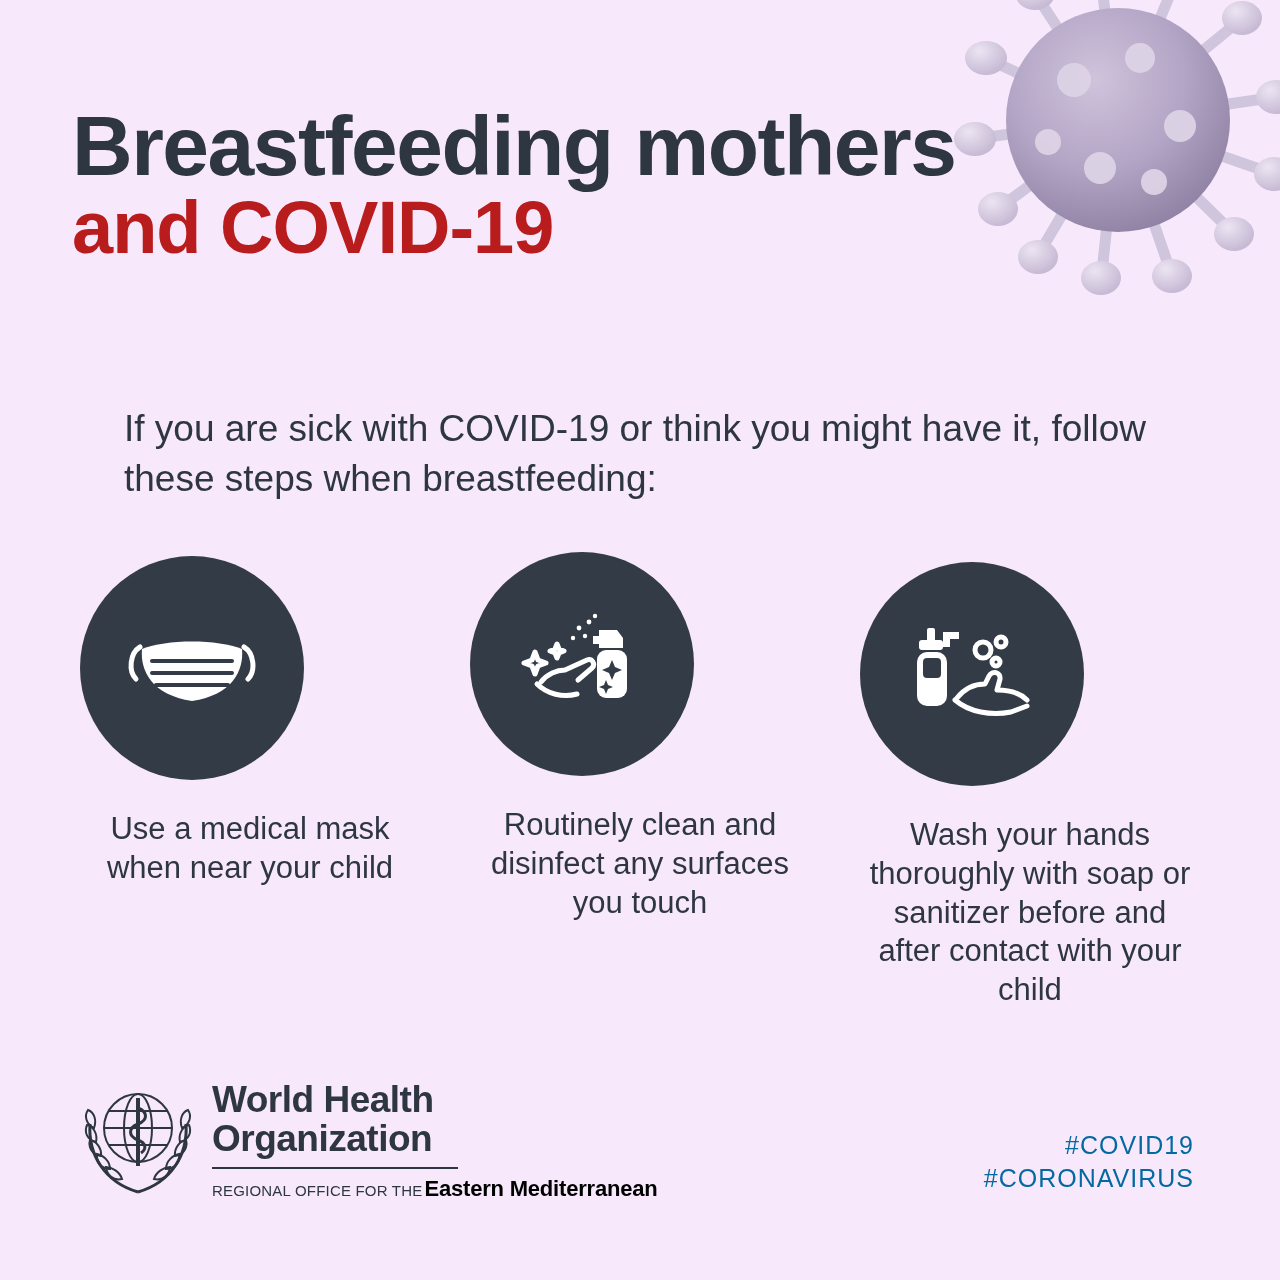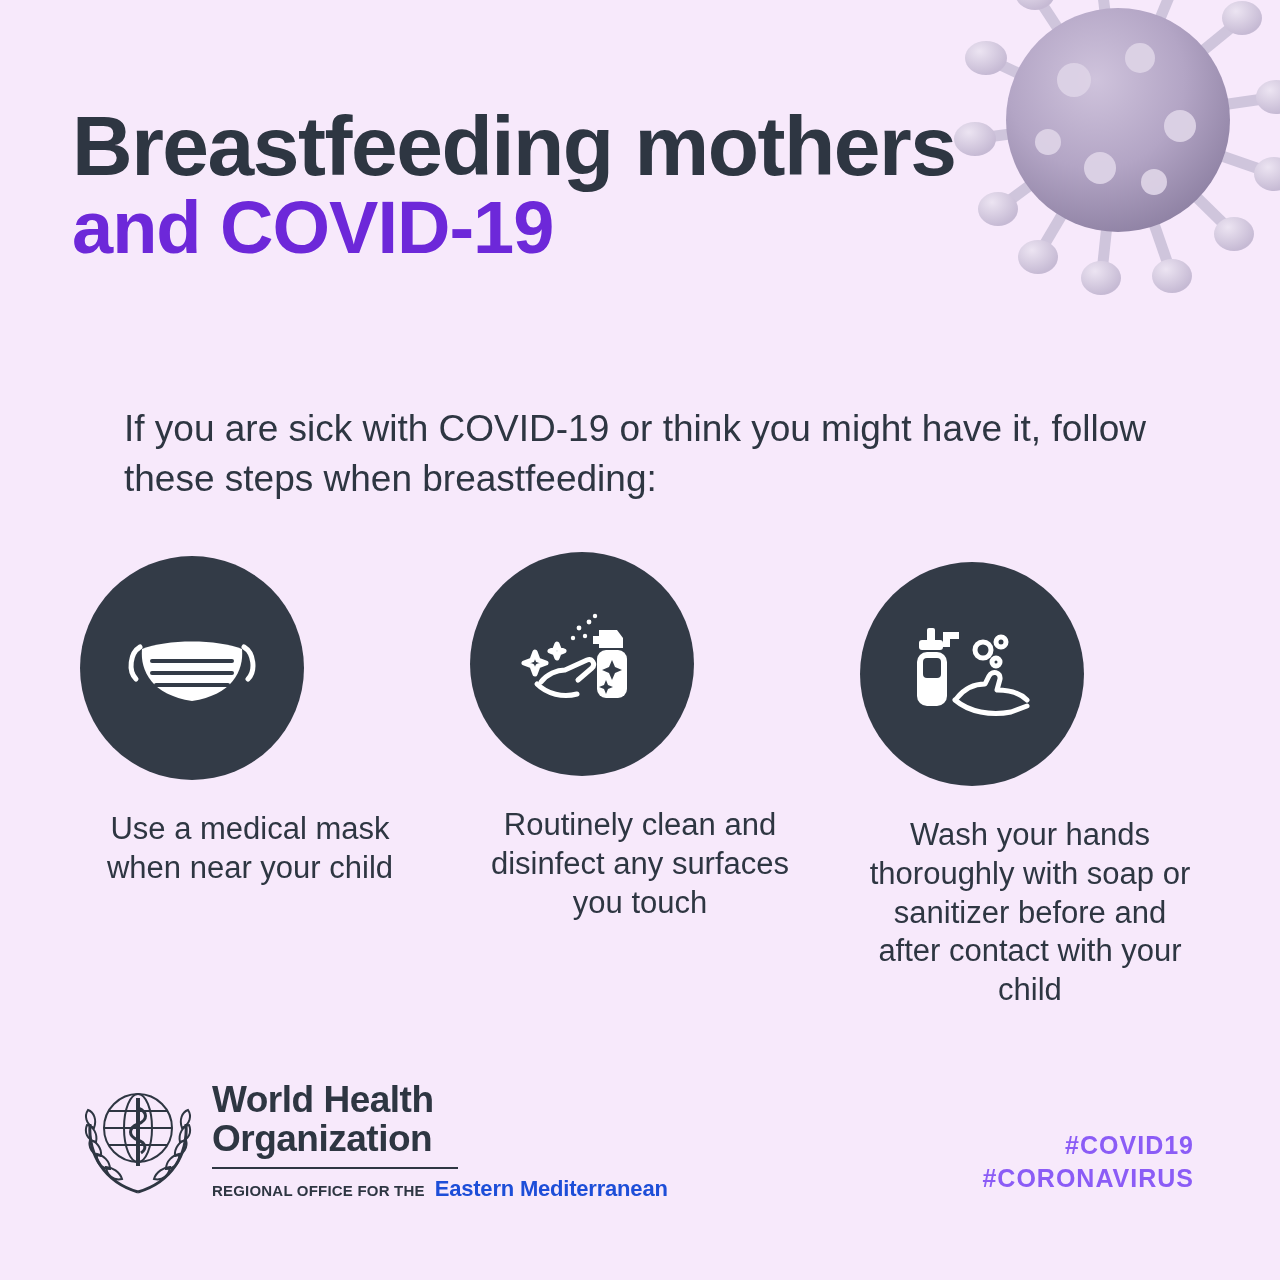--- a/index.html
+++ b/index.html
@@ -40,21 +40,21 @@
     line-height: 0.92;
     letter-spacing: -1.5px;
     color: #2e3642;
     margin: 0;
   }
   .headline .line2 {
     font-size: 74px;
     font-weight: bold;
     line-height: 1.0;
     letter-spacing: -1px;
-    color: #6d28d9;
+    color: #b91c1c;
     margin: 6px 0 0 0;
   }
 
   
   .intro {
     position: absolute;
     top: 404px;
     left: 76px;
     width: 1080px;
     font-size: 37px;
@@ -125,43 +125,43 @@
     height: 2px;
     background: #2e3642;
   }
   .who-sub {
     margin-top: 7px;
     display: flex;
     align-items: baseline;
   }
   .who-sub .small {
     font-size: 15px;
-    font-weight: bold;
+    font-weight: normal;
     letter-spacing: 0.2px;
     color: #2e3642;
   }
   .who-sub .region {
-    margin-left: 10px;
+    margin-left: 2px;
     font-size: 22px;
     font-weight: bold;
     letter-spacing: -0.2px;
-    color: #1d4ed8;
+    color: #000000;
   }
 
   
   .hashtags {
     position: absolute;
     right: 86px;
     bottom: 86px;
     text-align: right;
     font-size: 25px;
-    font-weight: bold;
+    font-weight: normal;
     letter-spacing: 1px;
     line-height: 1.3;
-    color: #8b5cf6;
+    color: #0369a1;
   }
 </style>
 </head>
 <body>
 
 <div class="virus-wrap">
   <svg viewBox="0 0 420 430" xmlns="http://www.w3.org/2000/svg" aria-hidden="true">
     <defs>
       <radialGradient id="vg" cx="40%" cy="32%" r="72%">
         <stop offset="0%" stop-color="#cfc3dc"></stop>

